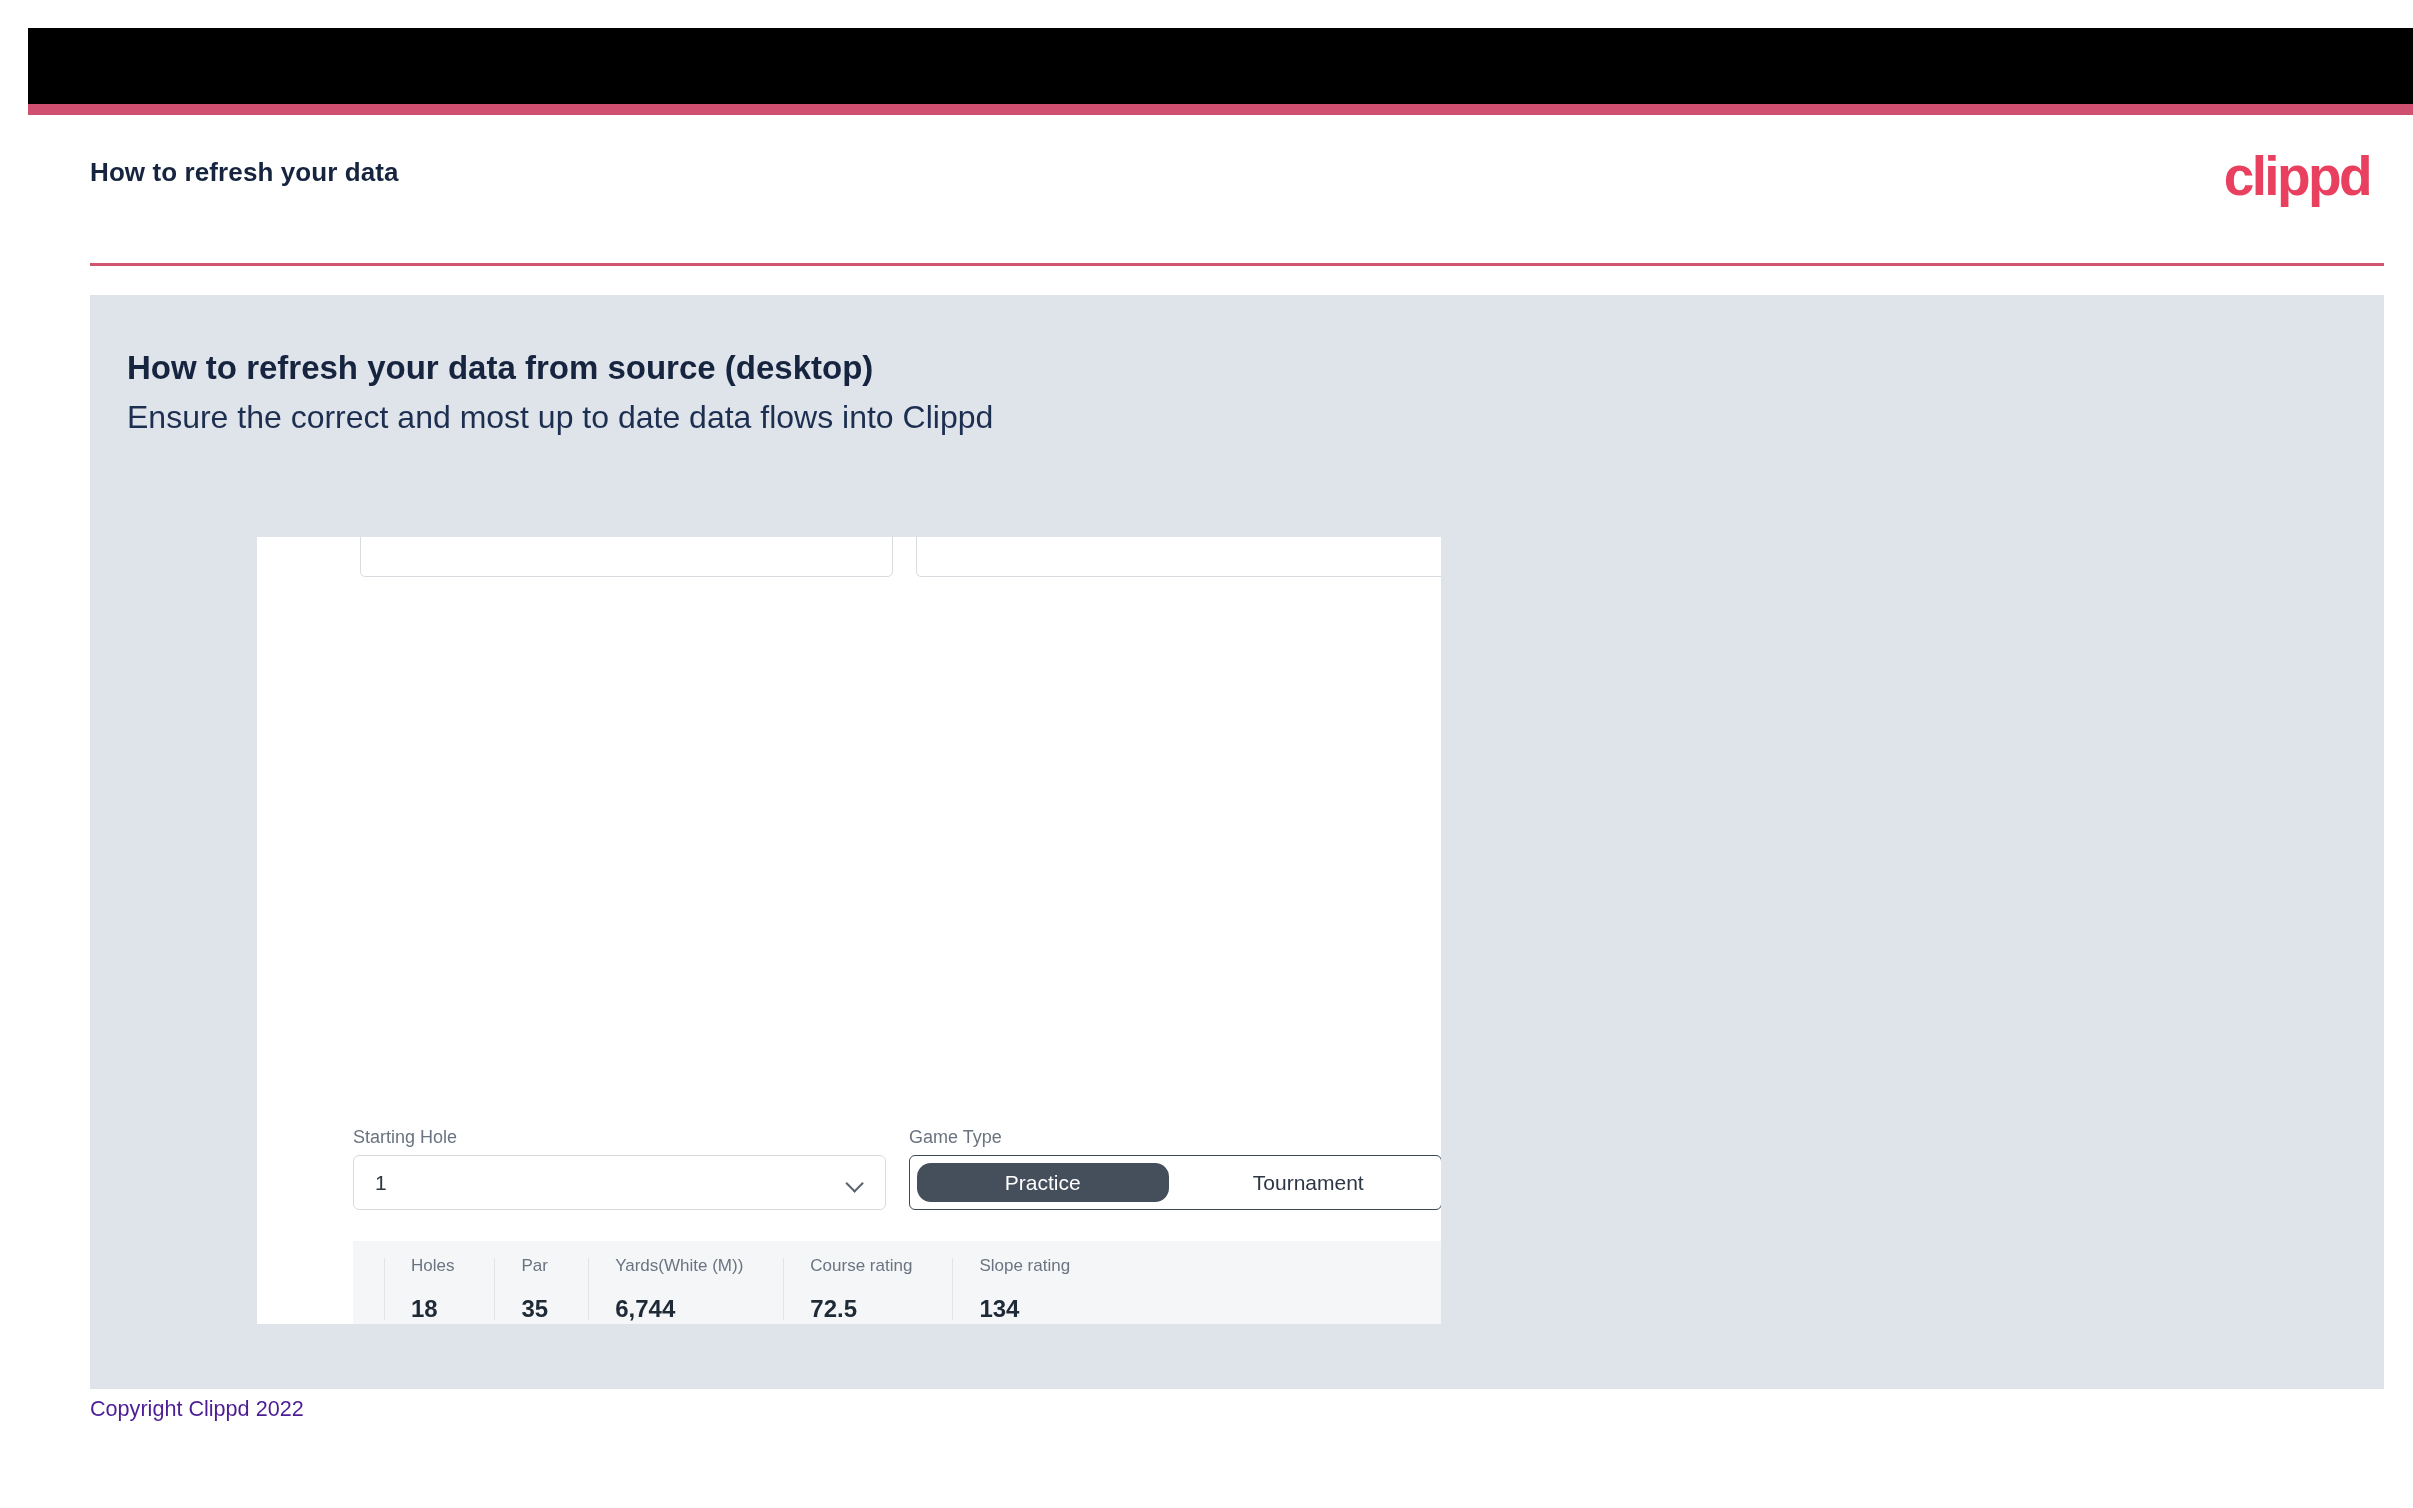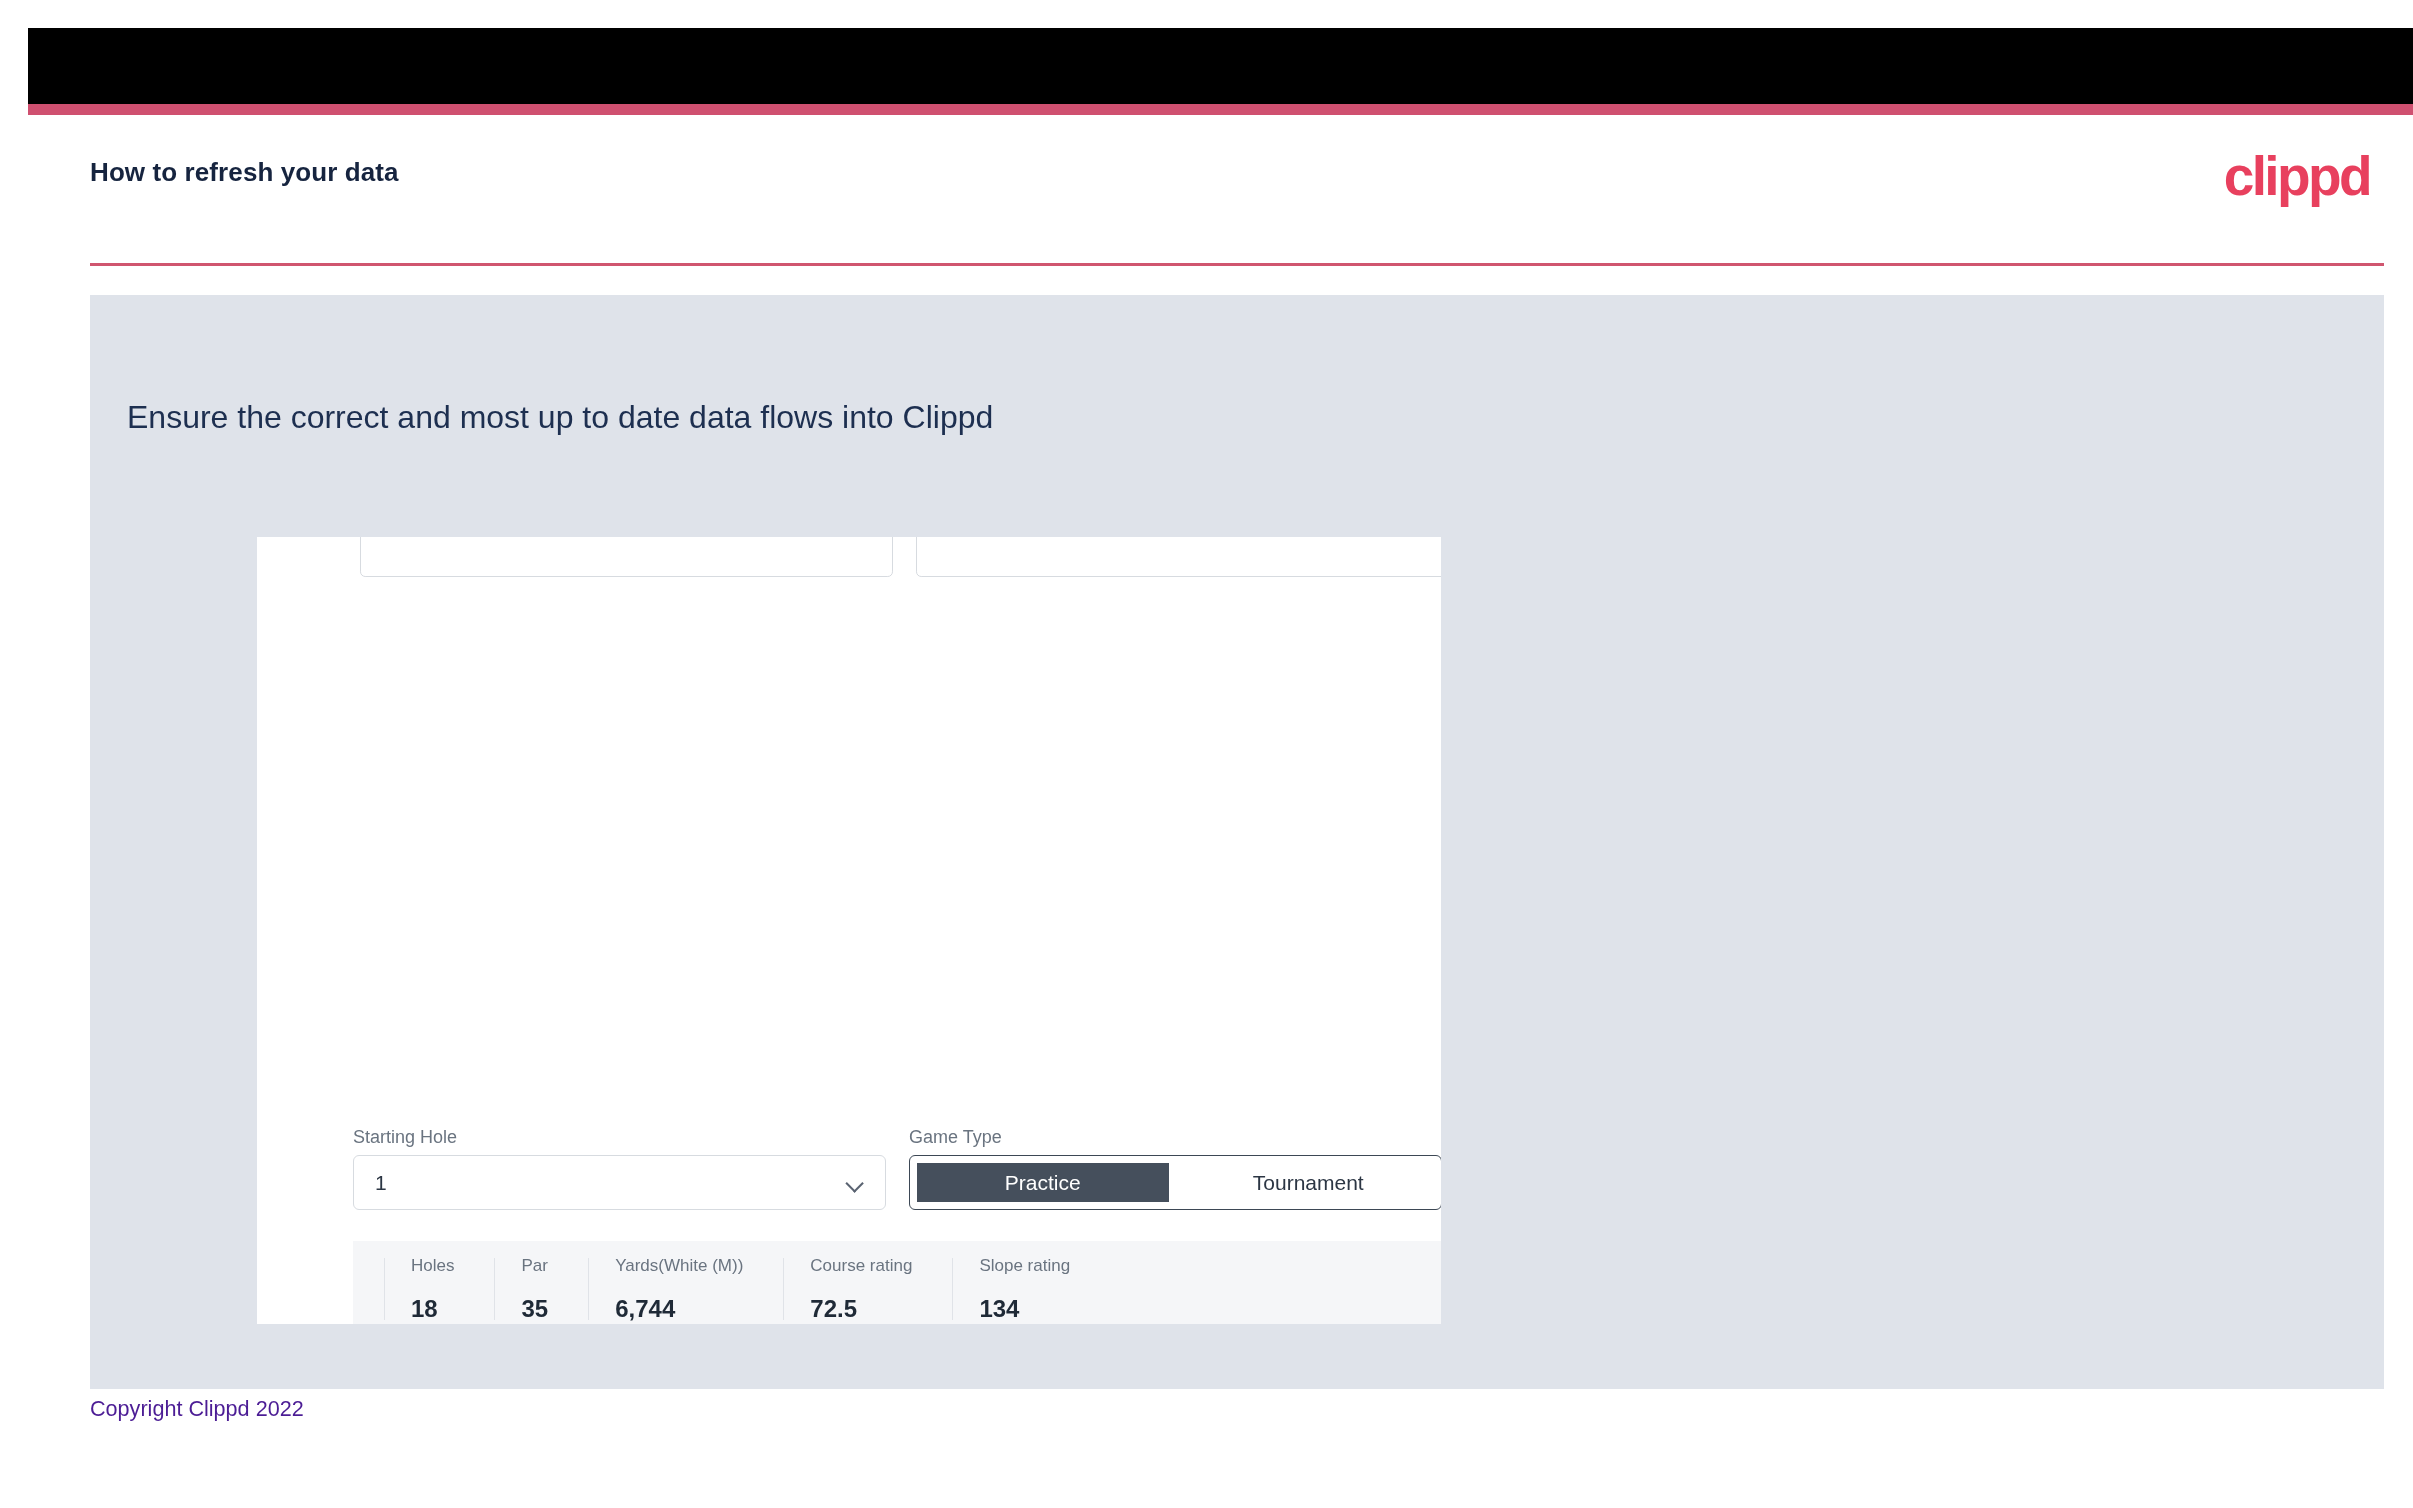--- a/index.html
+++ b/index.html
@@ -175,20 +175,21 @@
     display: flex;
     overflow: hidden;
     background: #ffffff;
   }
   .gt-seg {
     flex: 1;
     display: flex; align-items: center; justify-content: center;
     font-size: 21px;
     color: #2c3644;
     cursor: pointer;
+    border-radius: 14px;
   }
   .gt-seg.active {
     background: #454f5c;
     color: #ffffff;
   }
 
   
   .course-strip {
     position: absolute;
     left: 55px; top: 690px;
@@ -244,20 +245,21 @@
 
   <div class="topbar-black"></div>
   <div class="topbar-pink"></div>
 
   <div class="header-title">How to refresh your data</div>
   <div class="brand-logo">clippd</div>
   <div class="header-rule"></div>
 
   <div class="panel"></div>
 
+  <div class="panel-title">How to refresh your data from source (desktop)</div>
   <div class="panel-subtitle">Ensure the correct and most up to date data flows into Clippd</div>
 
 
   <div class="shot-card">
     <div class="shot-inner">
 
       <div class="clip-row">
         <div class="clip-field a"></div>
         <div class="clip-field b"></div>
       </div>

